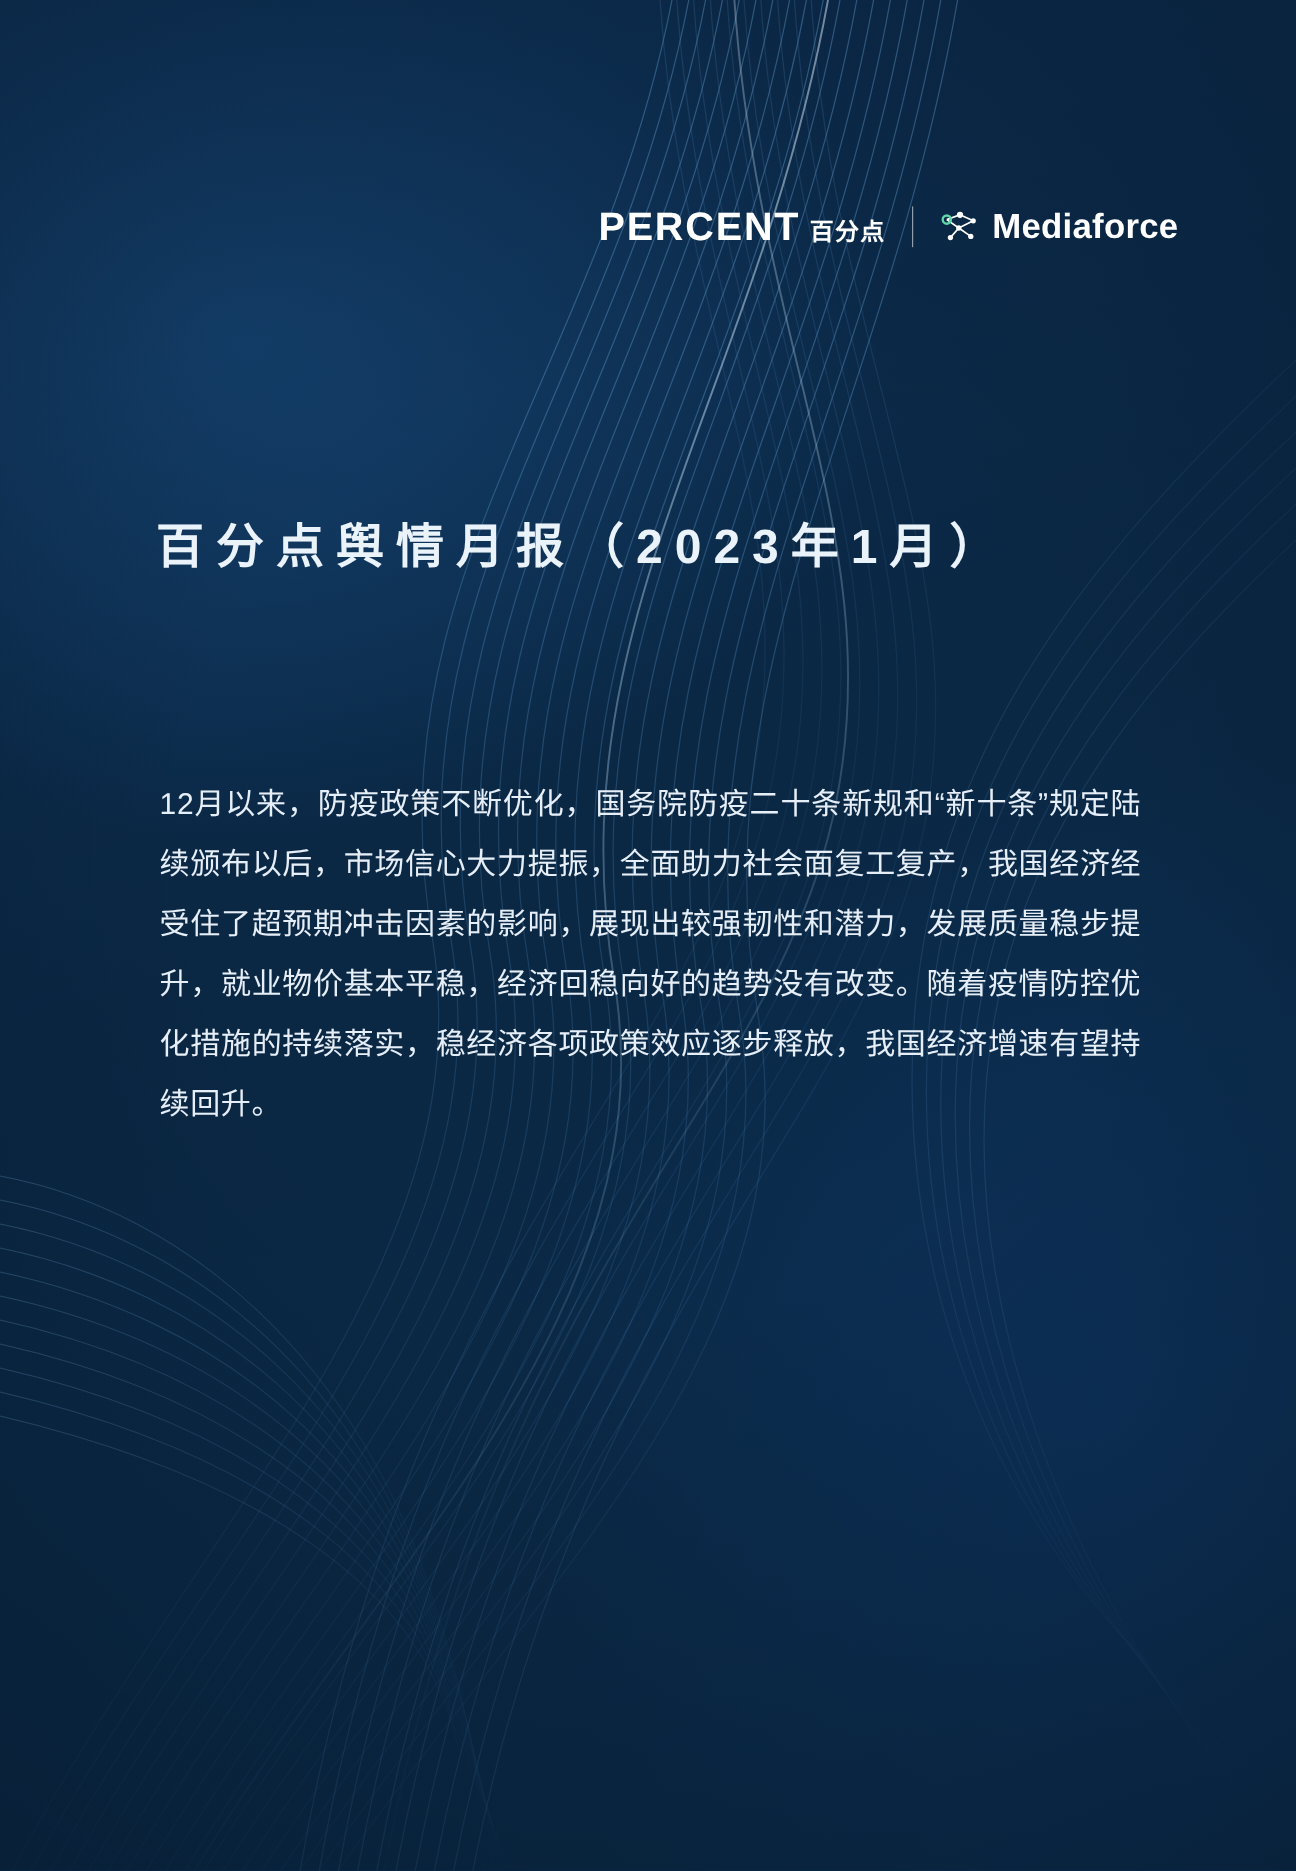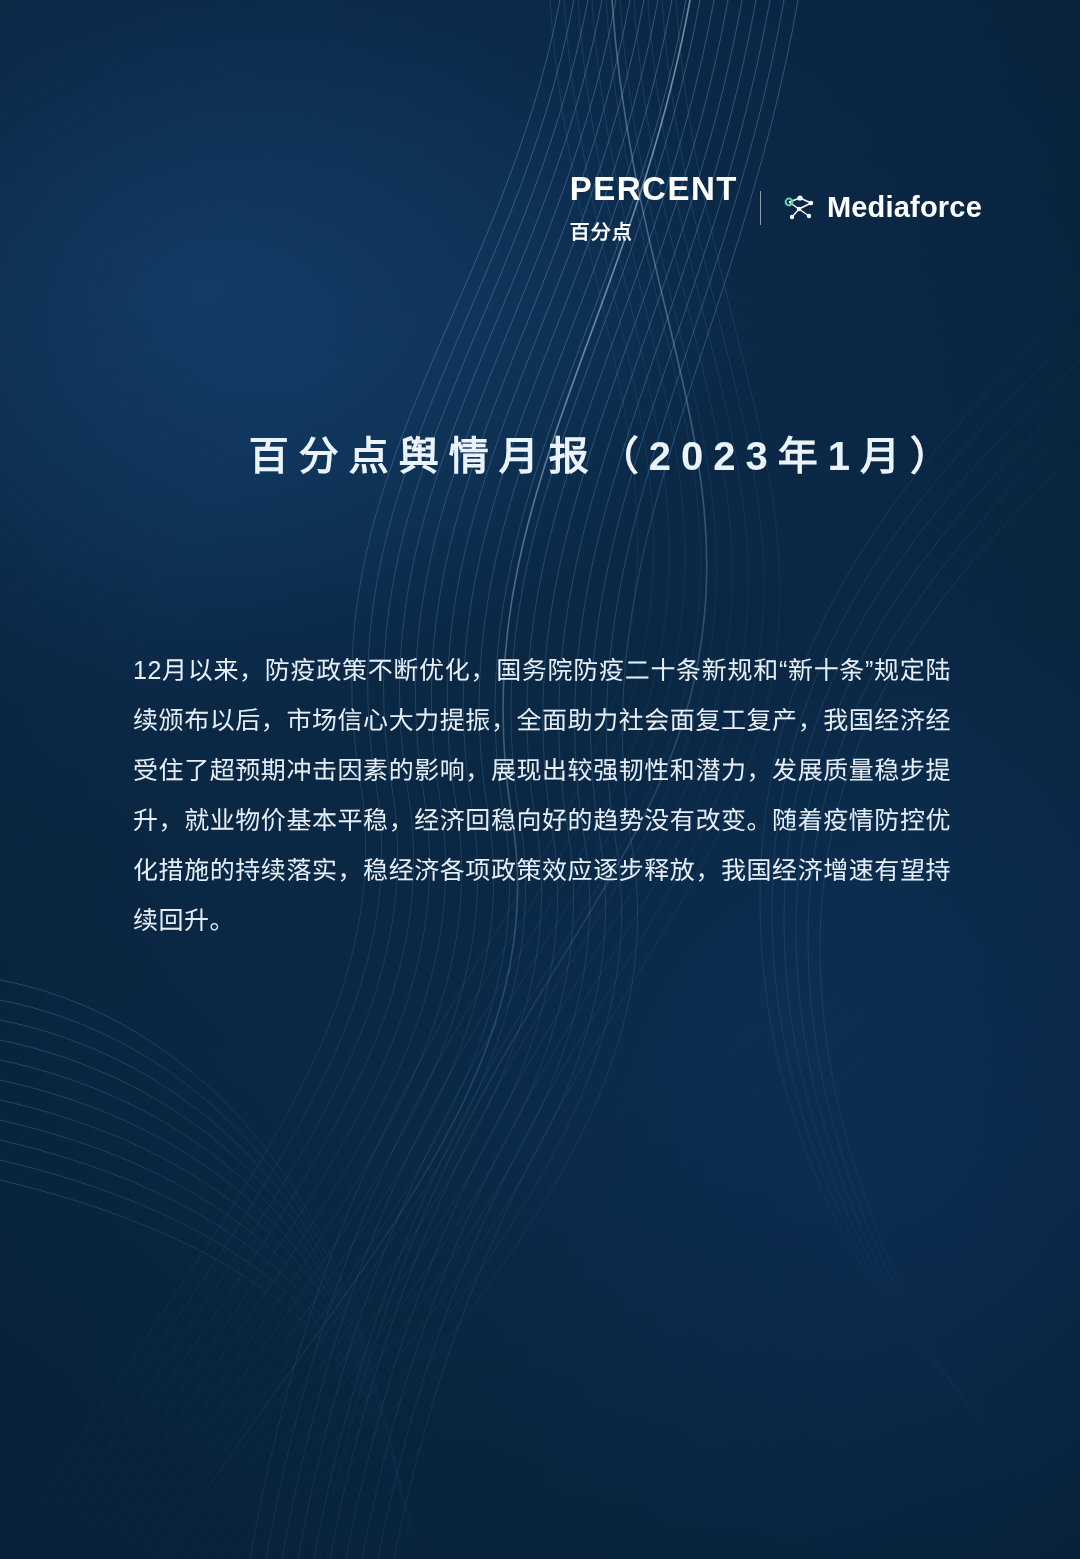--- a/index.html
+++ b/index.html
@@ -48,21 +48,20 @@
     display: flex;
     align-items: center;
     gap: 22px;
     z-index: 5;
   }
   .logo-percent {
     display: flex;
     align-items: baseline;
     gap: 8px;
     color: #ffffff;
-    flex-direction: column;
   }
   .logo-percent .latin {
     font-size: 33px;
     font-weight: bold;
     letter-spacing: 1.5px;
   }
   .logo-percent .cn {
     font-size: 20px;
     font-weight: bold;
     letter-spacing: 1px;
@@ -94,21 +93,20 @@
     width: 830px;
     z-index: 5;
   }
   .title-sub {
     color: #eaf2fa;
     font-size: 40px;
     font-weight: bold;
     letter-spacing: 10px;
     line-height: 1.3;
     white-space: nowrap;
-    text-align: right;
   }
   .title-main {
     margin-top: 10px;
     color: #ffffff;
     font-size: 56px;
     font-weight: bold;
     letter-spacing: 12px;
     line-height: 1.25;
     white-space: nowrap;
   }

